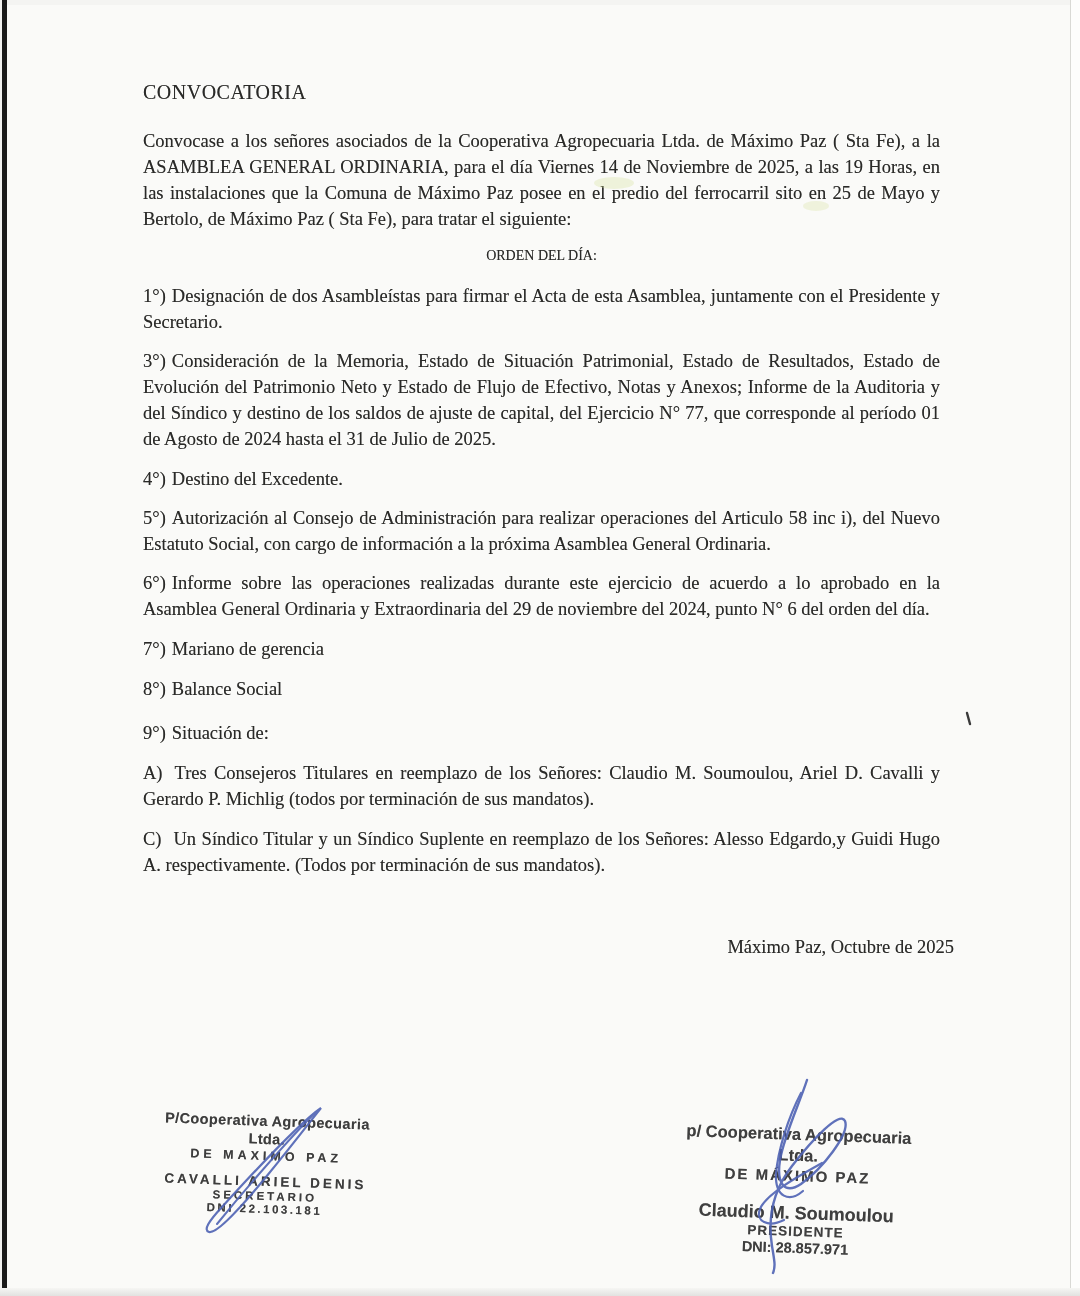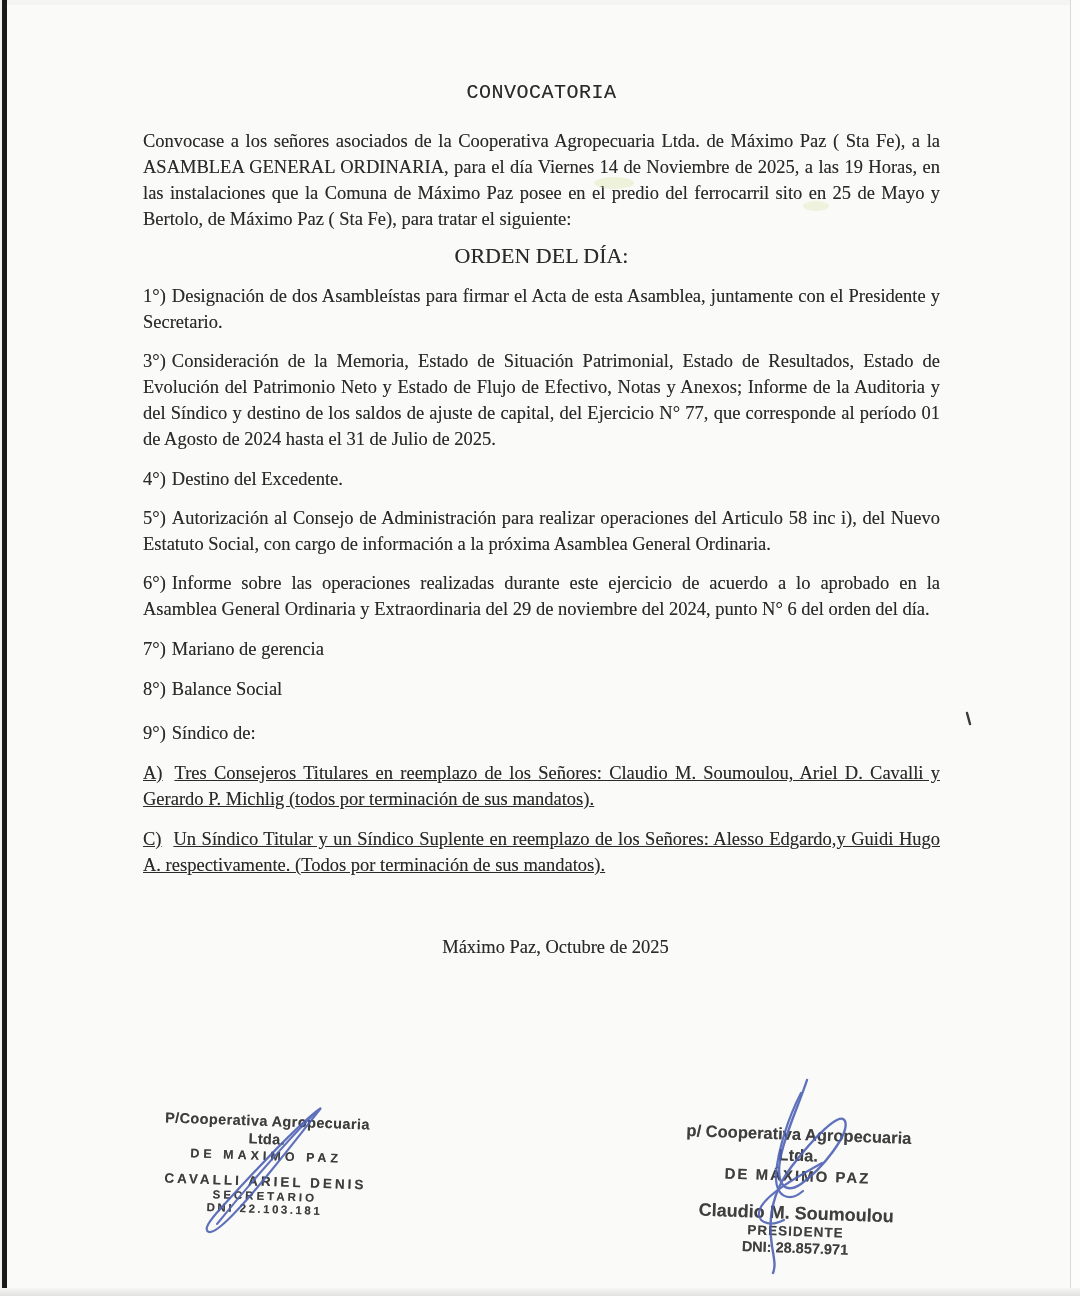--- a/index.html
+++ b/index.html
@@ -16,33 +16,33 @@
   .edge-top{position:absolute;left:0;top:0;width:100%;height:5px;background:#f1f1ef;opacity:.7;}
   .edge-bottom{position:absolute;left:0;bottom:0;width:100%;height:8px;background:linear-gradient(#f6f6f4,#e2e2e0);}
 
   .doc{
     position:absolute;left:143px;top:81px;width:797px;
     font-size:18.5px;line-height:26px;
     text-shadow:0 0 .5px rgba(40,40,40,.45);
   }
   .title{
     font-size:20px;line-height:23px;font-weight:normal;
-    text-align:center;margin:0 0 24px;letter-spacing:.5px;font-family:Liberation Mono, monospace;
+    text-align:left;margin:0 0 24px;letter-spacing:.5px;
   }
   .intro{margin:0 0 11px;text-align:justify;font-family:Liberation Serif, serif;}
-  .order-heading{text-align:center;margin:0 0 14px;font-size:22px;line-height:26px;}
+  .order-heading{text-align:center;margin:0 0 14px;font-size:14px;line-height:26px;}
   p.item{margin:0 0 13px;text-align:justify;}
   p.item .num{margin-right:6px;}
   p.item.mb14{margin-bottom:14px;}
   p.item.mb18{margin-bottom:18px;}
-  p.eitem{margin:0 0 14px;text-align:justify;text-decoration:underline;}
+  p.eitem{margin:0 0 14px;text-align:justify;}
   p.eitem .num{margin-right:12px;}
   p.eitem.mb13{margin-bottom:13px;}
   .closing-date{
-    margin-top:56px;text-align:center;position:relative;left:14px;
+    margin-top:56px;text-align:right;position:relative;left:14px;
     font-size:18.5px;
   }
 
   
   .stamp{
     position:absolute;font-family:"Liberation Sans", sans-serif;
     color:#3d3d3d;text-align:center;
     text-shadow:0 0 .4px rgba(60,60,60,.5);
   }
   .stamp-left{left:148px;top:1112px;width:236px;transform:rotate(2deg);}
@@ -77,21 +77,21 @@
 
   <p class="order-heading">ORDEN DEL DÍA:</p>
 
   <p class="item"><span class="num">1°)</span><span>Designación de dos Asambleístas para firmar el Acta de esta Asamblea, juntamente con el Presidente y Secretario.</span></p>
   <p class="item mb14"><span class="num">3°)</span><span>Consideración de la Memoria, Estado de Situación Patrimonial, Estado de Resultados, Estado de Evolución del Patrimonio Neto y Estado de Flujo de Efectivo, Notas y Anexos; Informe de la Auditoria y del Síndico y destino de los saldos de ajuste de capital, del Ejercicio N° 77, que corresponde al período 01 de Agosto de 2024 hasta el 31 de Julio de 2025.</span></p>
   <p class="item"><span class="num">4°)</span><span>Destino del Excedente.</span></p>
   <p class="item"><span class="num">5°)</span><span>Autorización al Consejo de Administración para realizar operaciones del Articulo 58 inc i), del Nuevo Estatuto Social, con cargo de información a la próxima Asamblea General Ordinaria.</span></p>
   <p class="item mb14"><span class="num">6°)</span><span>Informe sobre las operaciones realizadas durante este ejercicio de acuerdo a lo aprobado en la Asamblea General Ordinaria y Extraordinaria del 29 de noviembre del 2024, punto N° 6 del orden del día.</span></p>
   <p class="item mb14"><span class="num">7°)</span><span>Mariano de gerencia</span></p>
   <p class="item mb18"><span class="num">8°)</span><span>Balance Social</span></p>
-  <p class="item mb14"><span class="num">9°)</span><span>Síndico de:</span></p>
+  <p class="item mb14"><span class="num">9°)</span><span>Situación de:</span></p>
 
   <p class="eitem"><span class="num">A)</span><span>Tres Consejeros Titulares en reemplazo de los Señores:  Claudio M. Soumoulou, Ariel D. Cavalli  y Gerardo P. Michlig  (todos por terminación de sus mandatos).</span></p>
   <p class="eitem"><span class="num">C)</span><span>Un Síndico Titular y un Síndico Suplente en reemplazo de los Señores: Alesso Edgardo,y Guidi Hugo A. respectivamente. (Todos por terminación de sus mandatos).</span></p>
 
   <p class="closing-date">Máximo Paz, Octubre de 2025</p>
 </div>
 
 <div class="stamp stamp-left">
   <div class="org1">P/Cooperativa Agropecuaria Ltda.</div>
   <div class="org2">DE MAXIMO PAZ</div>

